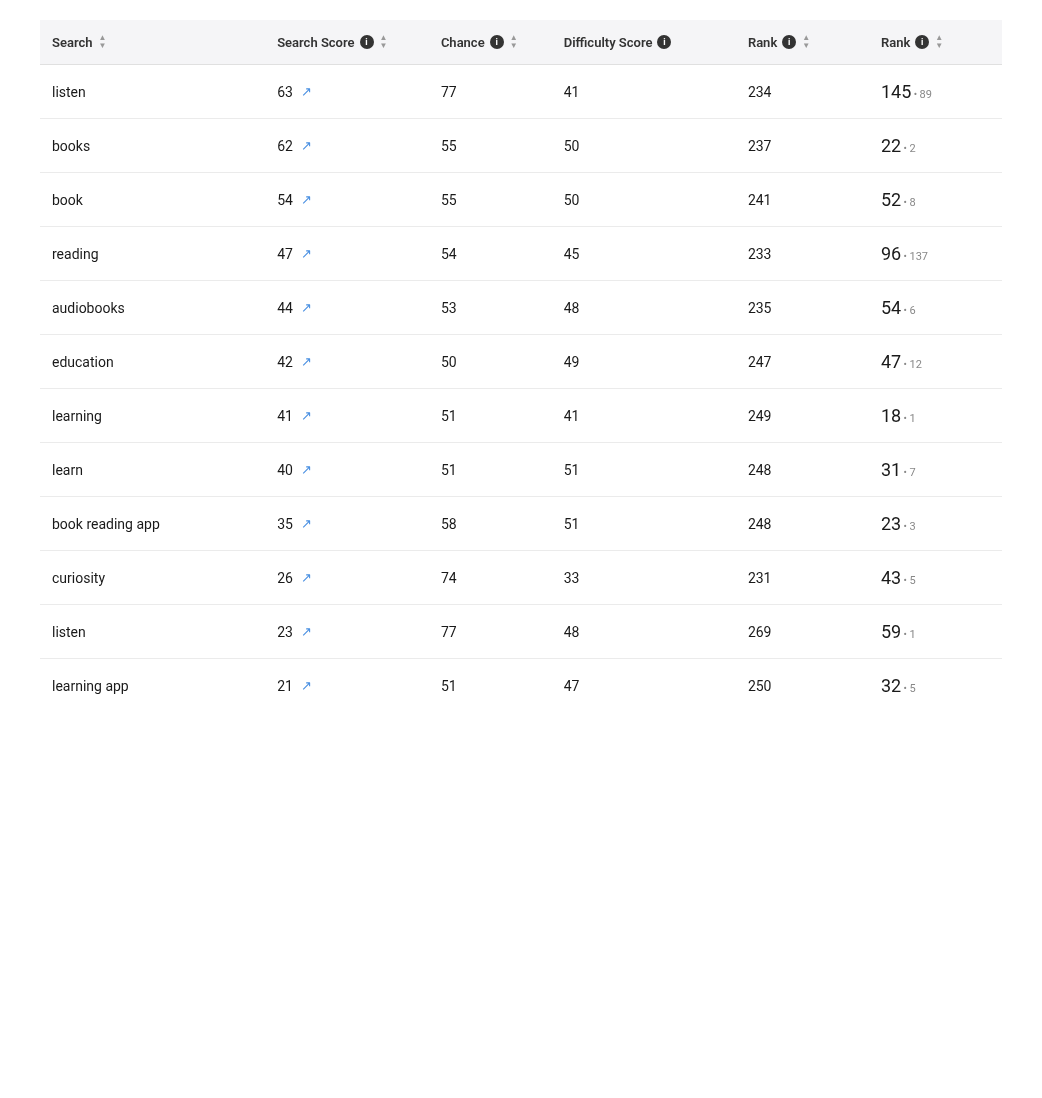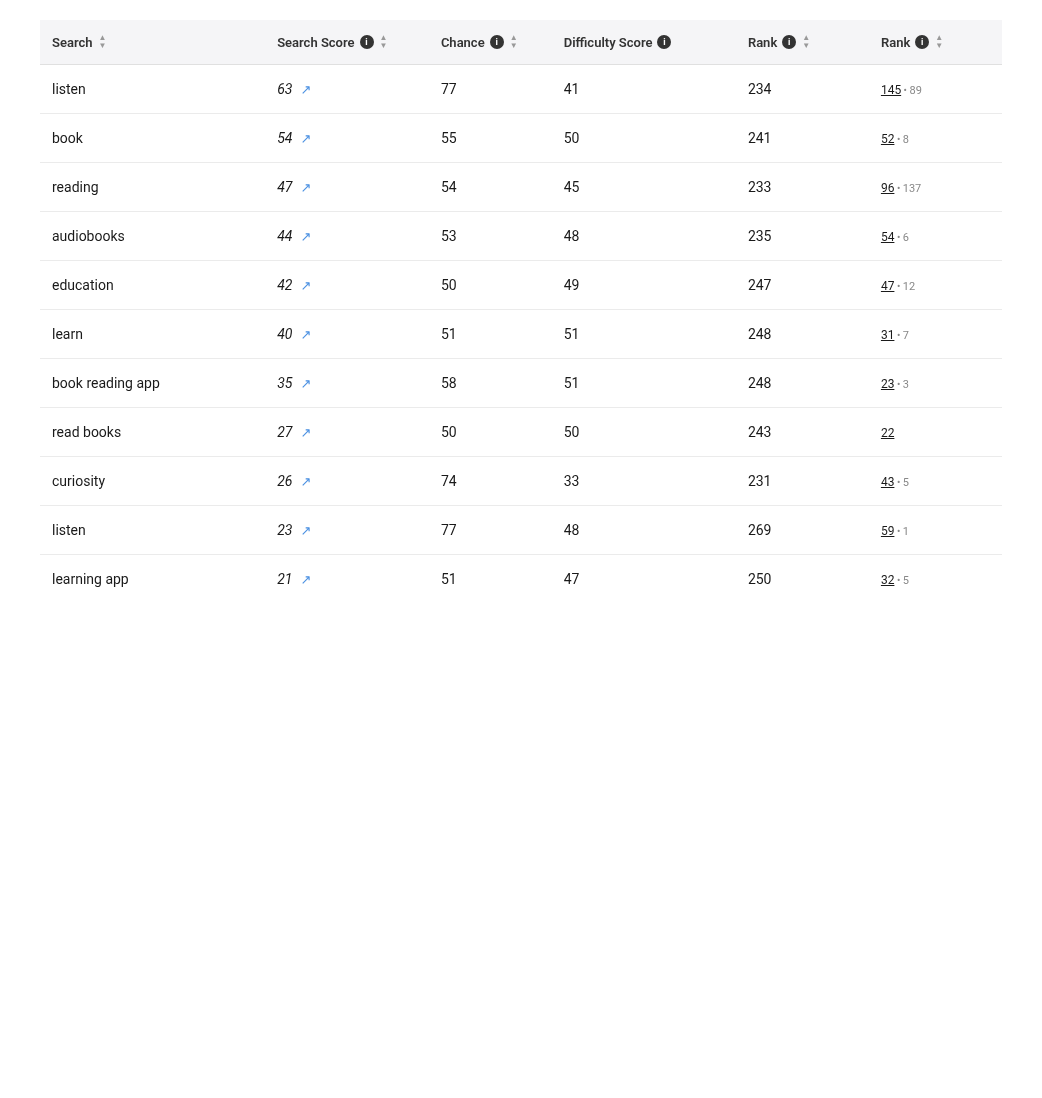--- a/index.html
+++ b/index.html
@@ -69,27 +69,27 @@
       vertical-align: middle;
     }
     tr:last-child td { border-bottom: none; }
 
     .keyword-cell { font-size: 14px; color: #1a1a1a; }
     .score-cell {
       display: flex;
       align-items: center;
       gap: 8px;
     }
-    .score-num { color: #1a1a1a; font-style: italic; }
+    .score-num { color: #1a1a1a; }
     .chart-icon {
       color: #4a90e2;
       font-size: 13px;
       cursor: pointer;
     }
-    .rank-main { font-size: 12px; color: #1a1a1a; text-decoration: underline; }
+    .rank-main { font-size: 18px; color: #1a1a1a; }
     .rank-change {
       font-size: 11px;
       color: #888;
     }
     .rank-dot {
       font-size: 10px;
       color: #888;
     }
     .th-header-wrap {
       display: flex;
@@ -170,20 +170,33 @@
     <span class="score-num">63</span>
     <span class="chart-icon" title="View trend">↗</span>
   </div>
           </td>
           <td>77</td>
           <td>41</td>
           <td>234</td>
           <td><span class="rank-main">145</span><span class="rank-dot"> • </span><span class="rank-change">89</span></td>
         </tr>
         <tr>
+          <td class="keyword-cell">books</td>
+          <td>
+            <div class="score-cell">
+    <span class="score-num">62</span>
+    <span class="chart-icon" title="View trend">↗</span>
+  </div>
+          </td>
+          <td>55</td>
+          <td>50</td>
+          <td>237</td>
+          <td><span class="rank-main">22</span><span class="rank-dot"> • </span><span class="rank-change">2</span></td>
+        </tr>
+        <tr>
           <td class="keyword-cell">book</td>
           <td>
             <div class="score-cell">
     <span class="score-num">54</span>
     <span class="chart-icon" title="View trend">↗</span>
   </div>
           </td>
           <td>55</td>
           <td>50</td>
           <td>241</td>
@@ -222,20 +235,33 @@
     <span class="score-num">42</span>
     <span class="chart-icon" title="View trend">↗</span>
   </div>
           </td>
           <td>50</td>
           <td>49</td>
           <td>247</td>
           <td><span class="rank-main">47</span><span class="rank-dot"> • </span><span class="rank-change">12</span></td>
         </tr>
         <tr>
+          <td class="keyword-cell">learning</td>
+          <td>
+            <div class="score-cell">
+    <span class="score-num">41</span>
+    <span class="chart-icon" title="View trend">↗</span>
+  </div>
+          </td>
+          <td>51</td>
+          <td>41</td>
+          <td>249</td>
+          <td><span class="rank-main">18</span><span class="rank-dot"> • </span><span class="rank-change">1</span></td>
+        </tr>
+        <tr>
           <td class="keyword-cell">learn</td>
           <td>
             <div class="score-cell">
     <span class="score-num">40</span>
     <span class="chart-icon" title="View trend">↗</span>
   </div>
           </td>
           <td>51</td>
           <td>51</td>
           <td>248</td>
@@ -246,33 +272,20 @@
           <td>
             <div class="score-cell">
     <span class="score-num">35</span>
     <span class="chart-icon" title="View trend">↗</span>
   </div>
           </td>
           <td>58</td>
           <td>51</td>
           <td>248</td>
           <td><span class="rank-main">23</span><span class="rank-dot"> • </span><span class="rank-change">3</span></td>
-        </tr>
-        <tr>
-          <td class="keyword-cell">read books</td>
-          <td>
-            <div class="score-cell">
-    <span class="score-num">27</span>
-    <span class="chart-icon" title="View trend">↗</span>
-  </div>
-          </td>
-          <td>50</td>
-          <td>50</td>
-          <td>243</td>
-          <td><span class="rank-main">22</span></td>
         </tr>
         <tr>
           <td class="keyword-cell">curiosity</td>
           <td>
             <div class="score-cell">
     <span class="score-num">26</span>
     <span class="chart-icon" title="View trend">↗</span>
   </div>
           </td>
           <td>74</td>

